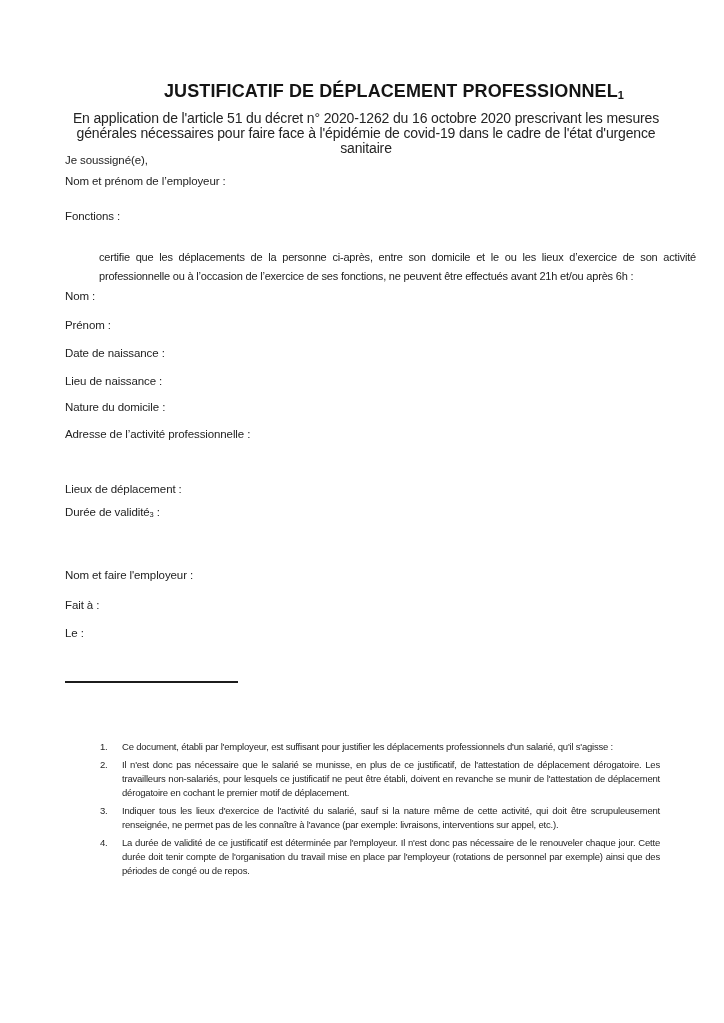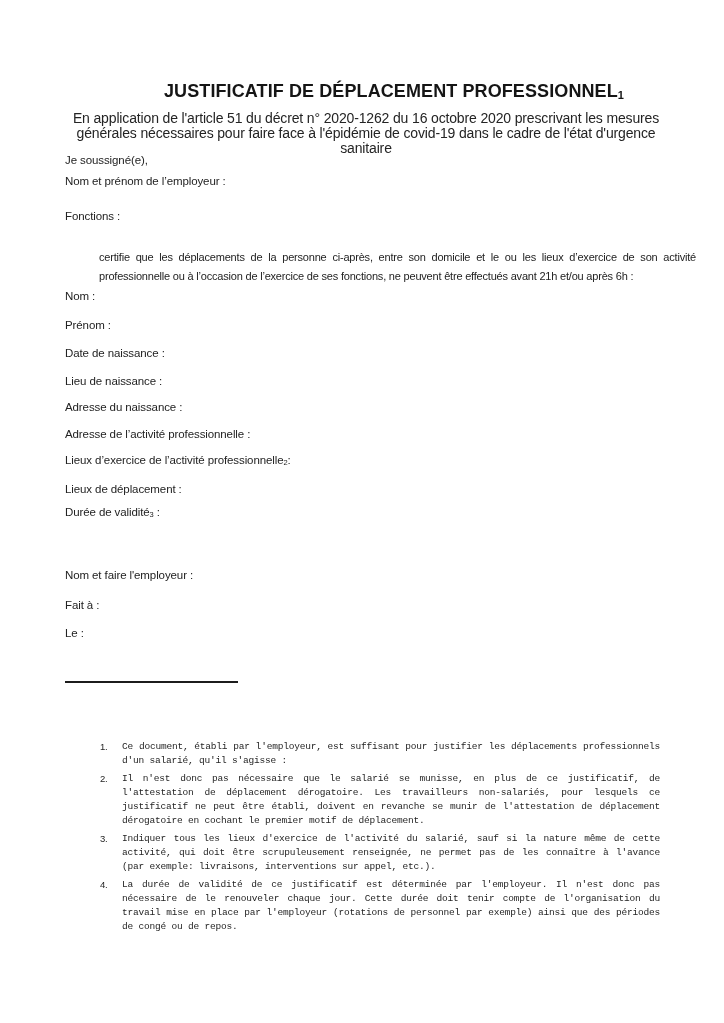--- a/index.html
+++ b/index.html
@@ -97,21 +97,20 @@
     display: flex;
     margin-bottom: 4px;
   }
   .fn-num {
     flex: none;
     width: 22px;
   }
   .fn-text {
     flex: 1;
     text-align: justify;
-    font-family: Liberation Mono, monospace;
   }
 </style>
 </head>
 <body>
 
 <div class="page">
 
   <h1 class="title"><span>JUSTIFICATIF DE DÉPLACEMENT PROFESSIONNEL</span><sub>1</sub></h1>
 
   <p class="subtitle">En application de l'article 51 du décret n° 2020-1262 du 16 octobre 2020 prescrivant les mesures générales nécessaires pour faire face à l'épidémie de covid-19 dans le cadre de l'état d'urgence sanitaire</p>
@@ -125,25 +124,24 @@
   <p class="cert">certifie que les déplacements de la personne ci-après, entre son domicile et le ou les lieux d’exercice de son activité professionnelle ou à l’occasion de l’exercice de ses fonctions, ne peuvent être effectués avant 21h et/ou après 6h :</p>
 
   <div class="row" style="top:289px">Nom :</div>
 
   <div class="row" style="top:318px">Prénom :</div>
 
   <div class="row" style="top:346px">Date de naissance :</div>
 
   <div class="row" style="top:374px">Lieu de naissance :</div>
 
-  <div class="row" style="top:400px">Adresse du naissance :</div>
+  <div class="row" style="top:400px">Nature du domicile :</div>
 
   <div class="row" style="top:427px">Adresse de l’activité professionnelle :</div>
 
-  <div class="row" style="top:453px"><span>Lieux d’exercice de l’activité professionnelle</span><sub>2</sub><span>:</span></div>
 
   <div class="row" style="top:482px">Lieux de déplacement :</div>
 
   <div class="row" style="top:505px"><span>Durée de validité</span><sub>3</sub><span> :</span></div>
 
   <div class="row" style="top:568px">Nom et faire l'employeur :</div>
 
   <div class="row" style="top:598px">Fait à :</div>
 
   <div class="row" style="top:626px">Le :</div>

